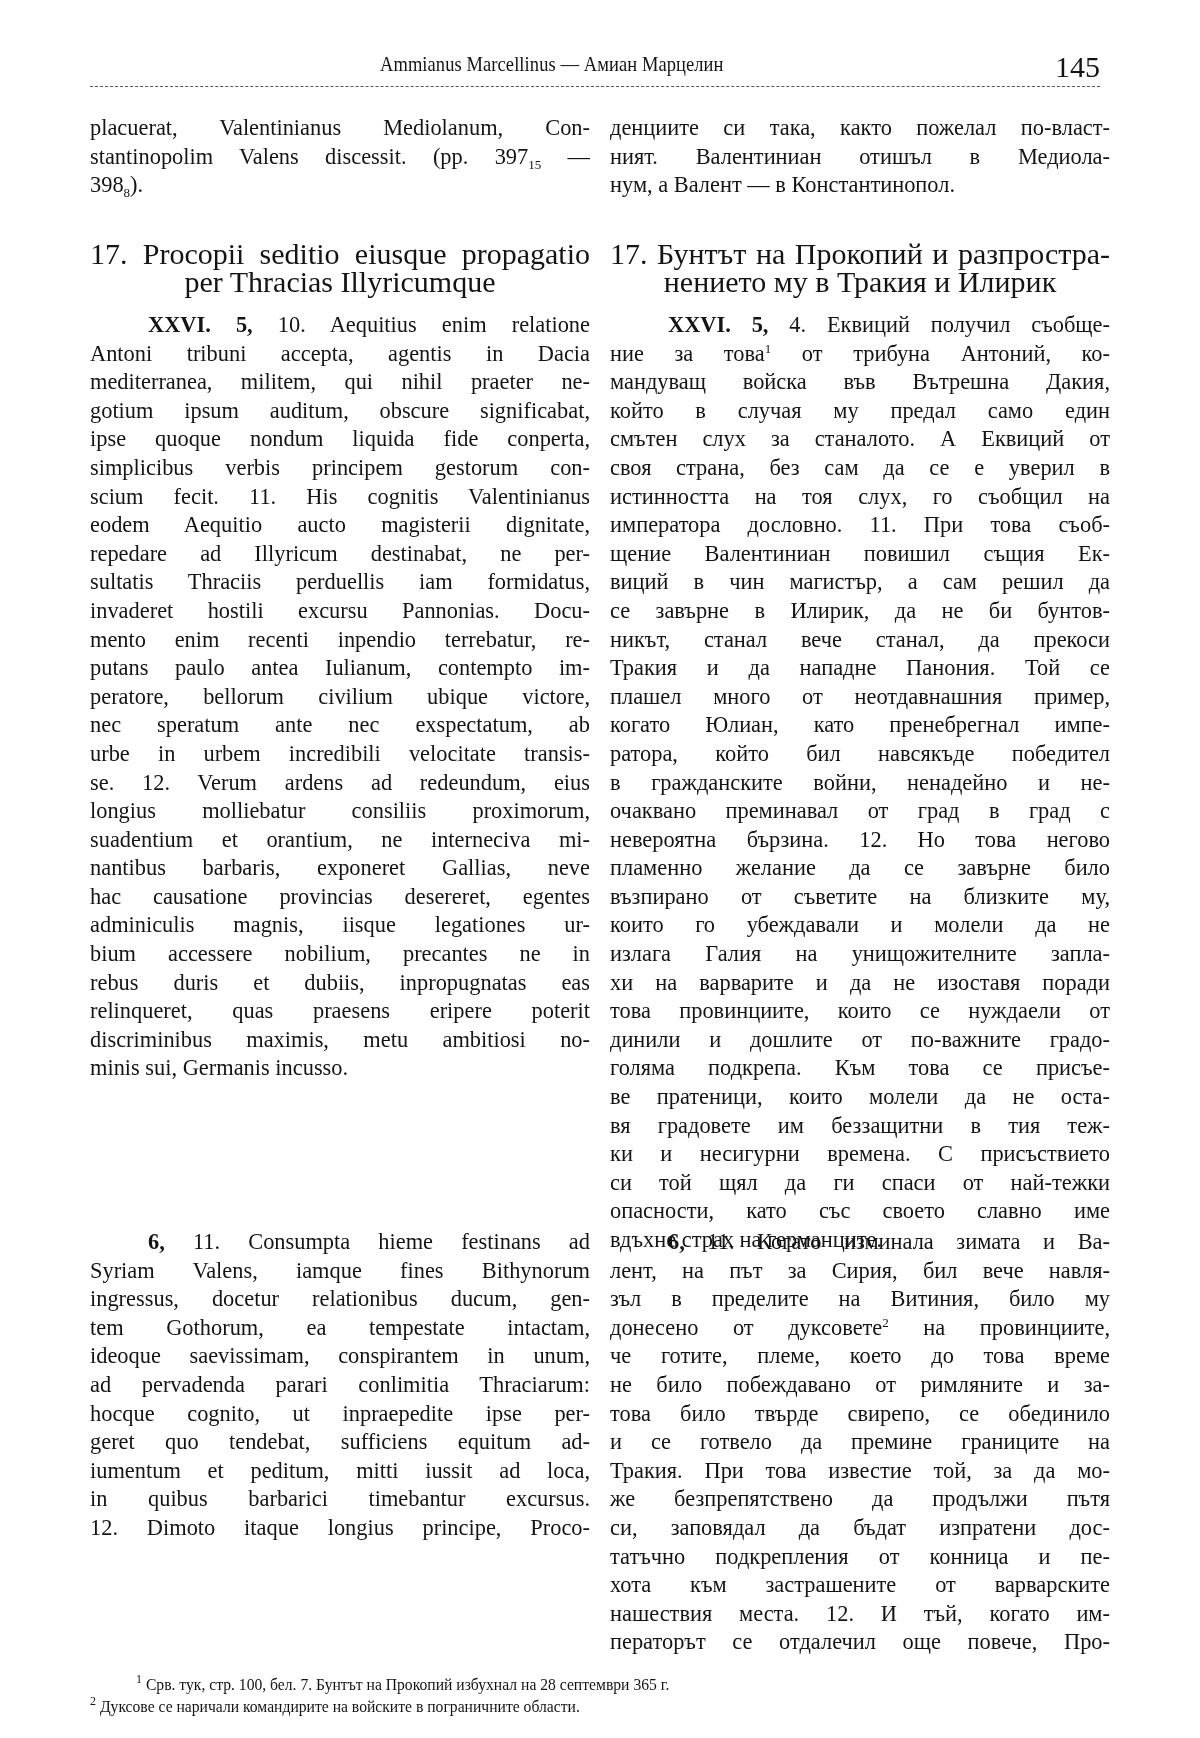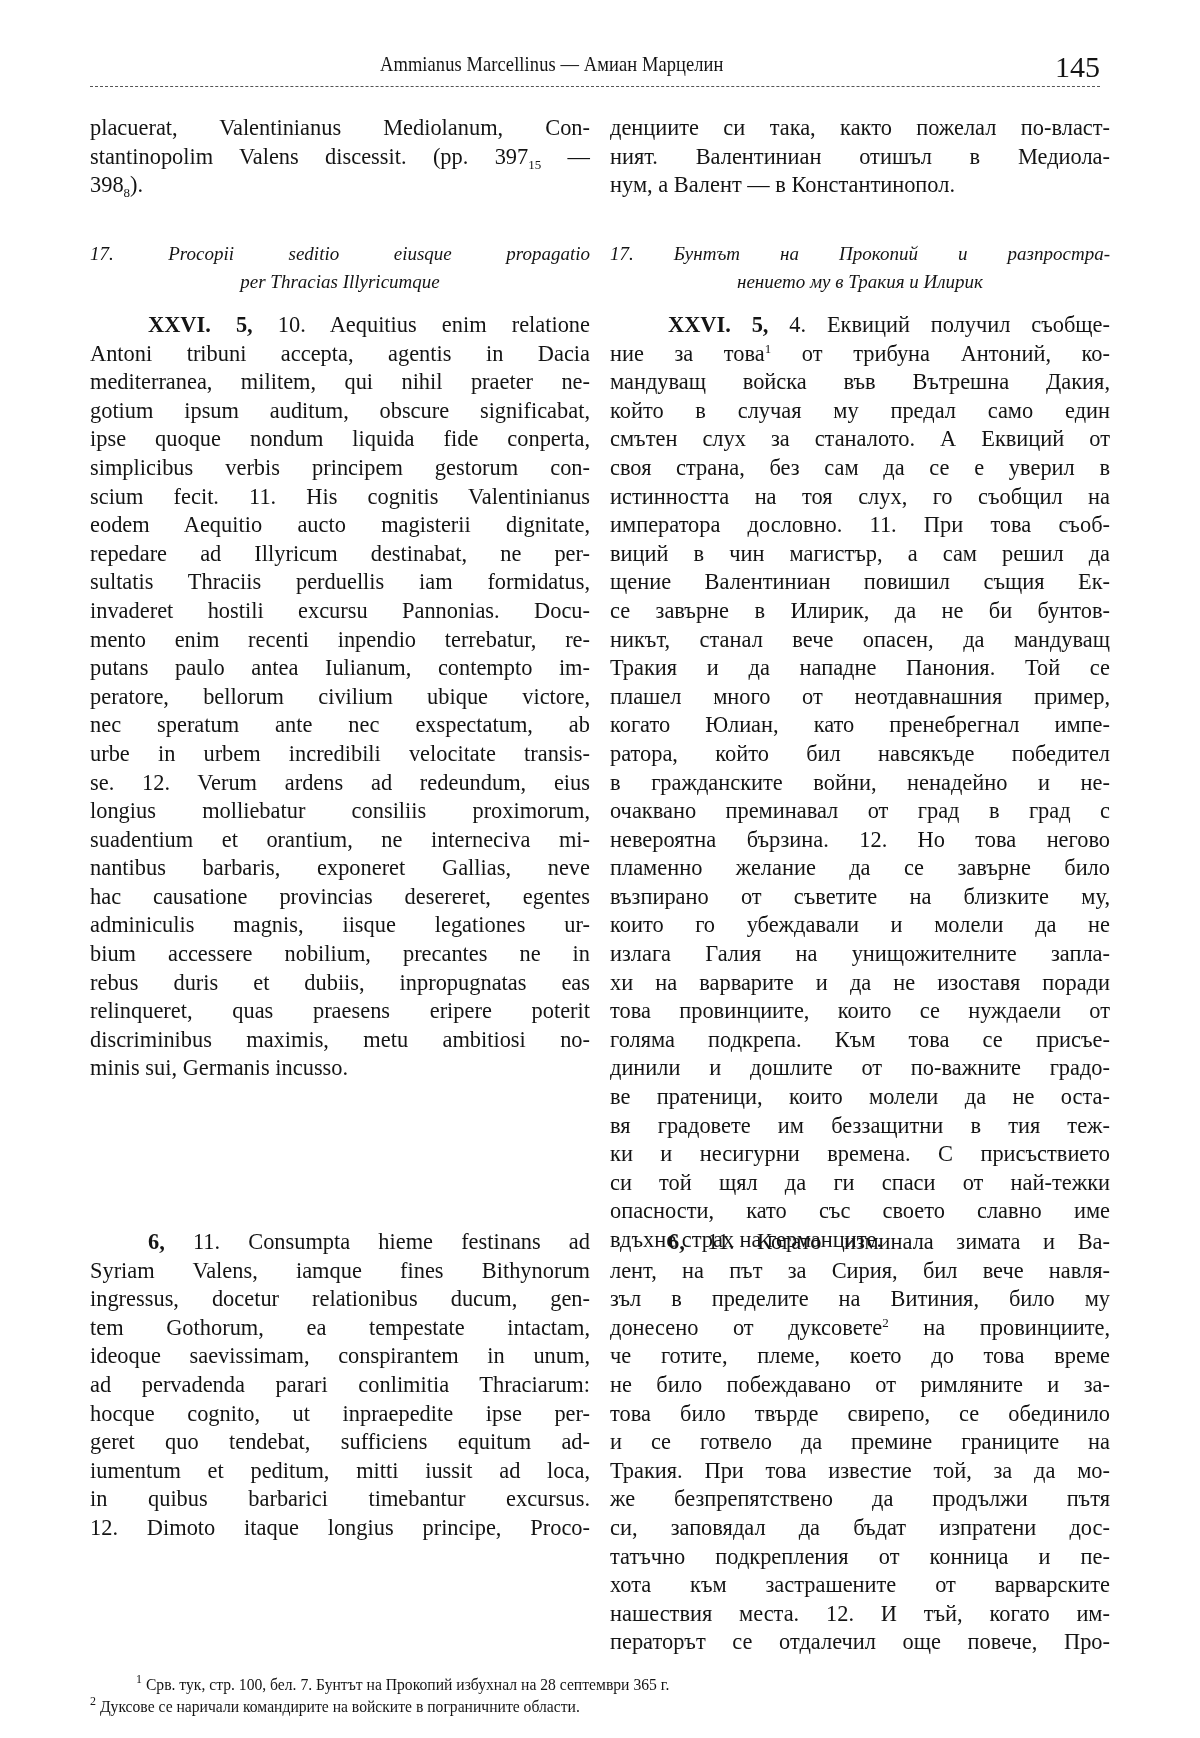--- a/index.html
+++ b/index.html
@@ -23,21 +23,21 @@
   }
   .col {
     position: absolute; width: 500px; font-size: 22.4px; line-height: 28.6px;
     text-align: justify;
   }
   .col.left { left: 90px; }
   .col.right { left: 610px; }
   .line { display: block; white-space: nowrap; text-align-last: justify; text-align: justify; }
   .line.last { text-align-last: left; }
   .heading {
-    font-style: italic; font-size: 19px; line-height: 28px;
+    font-size: 30px; line-height: 28px;
   }
   .heading .l2 { display: block; text-align: center; }
   .bold { font-weight: bold; }
   .indent { padding-left: 58px; }
   .footnotes {
     position: absolute; left: 90px; top: 1674px; width: 1020px;
     font-size: 17px; line-height: 22px;
     transform: scaleX(0.92); transform-origin: left top;
   }
   .footnotes .fn1 { padding-left: 50px; display: block; white-space: nowrap; }
@@ -126,39 +126,39 @@
 
 <div class="col right" style="top:311px;" id="bg-s1">
   <span class="line indent"><span class="bold">XXVI. 5,</span><span> 4. Еквиций получил съобще-</span></span>
   <span class="line"><span>ние за това</span><sup>1</sup><span> от трибуна Антоний, ко-</span></span>
 <span class="line">мандуващ войска във Вътрешна Дакия,</span>
     <span class="line">който в случая му предал само един</span>
     <span class="line">смътен слух за станалото. А Еквиций от</span>
     <span class="line">своя страна, без сам да се е уверил в</span>
     <span class="line">истинността на тоя слух, го съобщил на</span>
     <span class="line">императора дословно. 11. При това съоб-</span>
+    <span class="line">щение Валентиниан повишил същия Ек-</span>
     <span class="line">виций в чин магистър, а сам решил да</span>
-    <span class="line">щение Валентиниан повишил същия Ек-</span>
     <span class="line">се завърне в Илирик, да не би бунтов-</span>
-    <span class="line">никът, станал вече опасен, да мандуващ</span>
+    <span class="line">никът, станал вече станал, да прекоси</span>
     <span class="line">Тракия и да нападне Панония. Той се</span>
     <span class="line">плашел много от неотдавнашния пример,</span>
     <span class="line">когато Юлиан, като пренебрегнал импе-</span>
     <span class="line">ратора, който бил навсякъде победител</span>
     <span class="line">в гражданските войни, ненадейно и не-</span>
     <span class="line">очаквано преминавал от град в град с</span>
     <span class="line">невероятна бързина. 12. Но това негово</span>
     <span class="line">пламенно желание да се завърне било</span>
     <span class="line">възпирано от съветите на близките му,</span>
     <span class="line">които го убеждавали и молели да не</span>
     <span class="line">излага Галия на унищожителните запла-</span>
     <span class="line">хи на варварите и да не изоставя поради</span>
     <span class="line">това провинциите, които се нуждаели от</span>
+    <span class="line">динили и дошлите от по-важните градо-</span>
     <span class="line">голяма подкрепа. Към това се присъе-</span>
-    <span class="line">динили и дошлите от по-важните градо-</span>
     <span class="line">ве пратеници, които молели да не оста-</span>
     <span class="line">вя градовете им беззащитни в тия теж-</span>
     <span class="line">ки и несигурни времена. С присъствието</span>
     <span class="line">си той щял да ги спаси от най-тежки</span>
     <span class="line">опасности, като със своето славно име</span>
     <span class="line last">вдъхне страх на германците.</span>
   </div>
 
 <div class="col right" style="top:1228px;" id="bg-s2">
   <span class="line indent"><span class="bold">6,</span><span> 11. Когато изминала зимата и Ва-</span></span>

